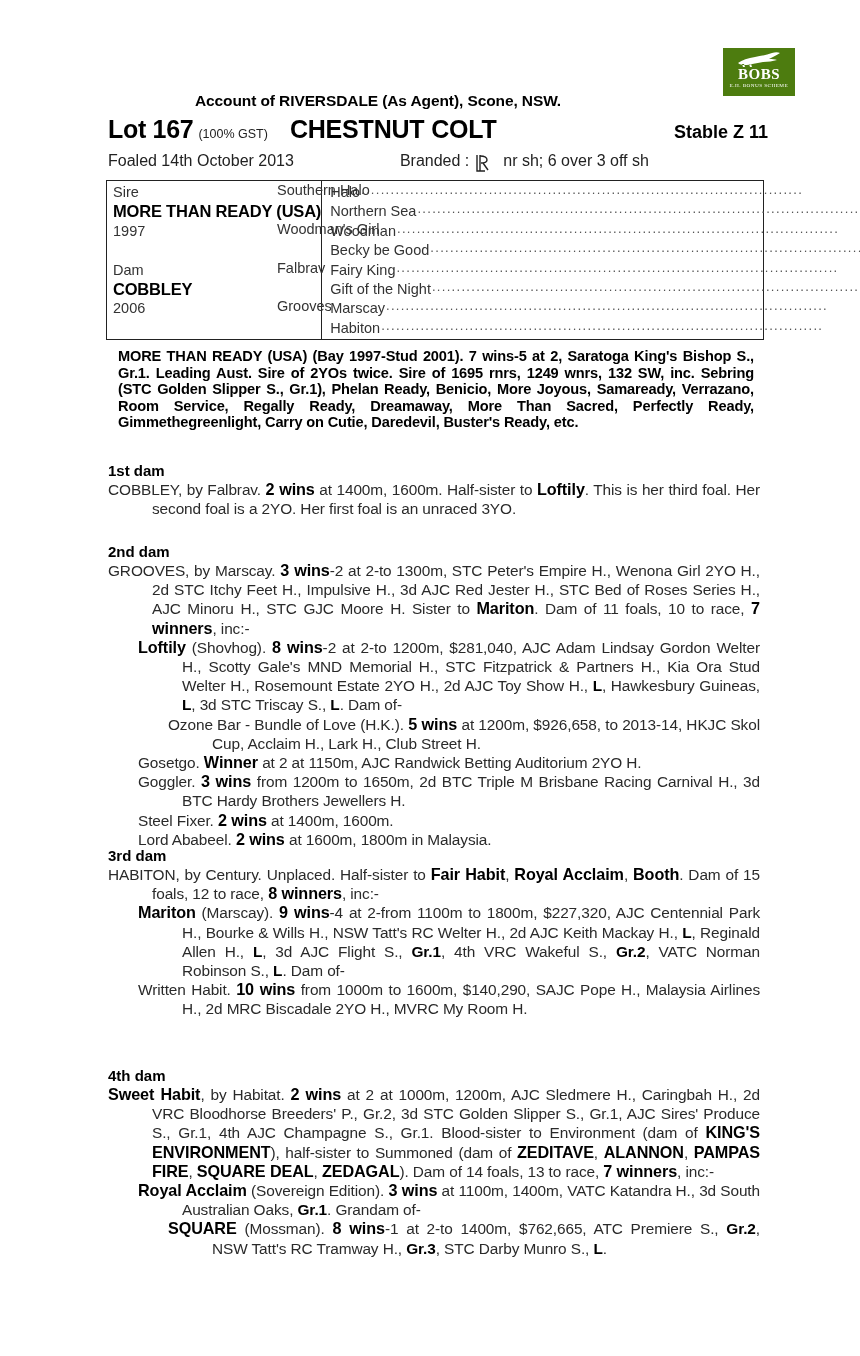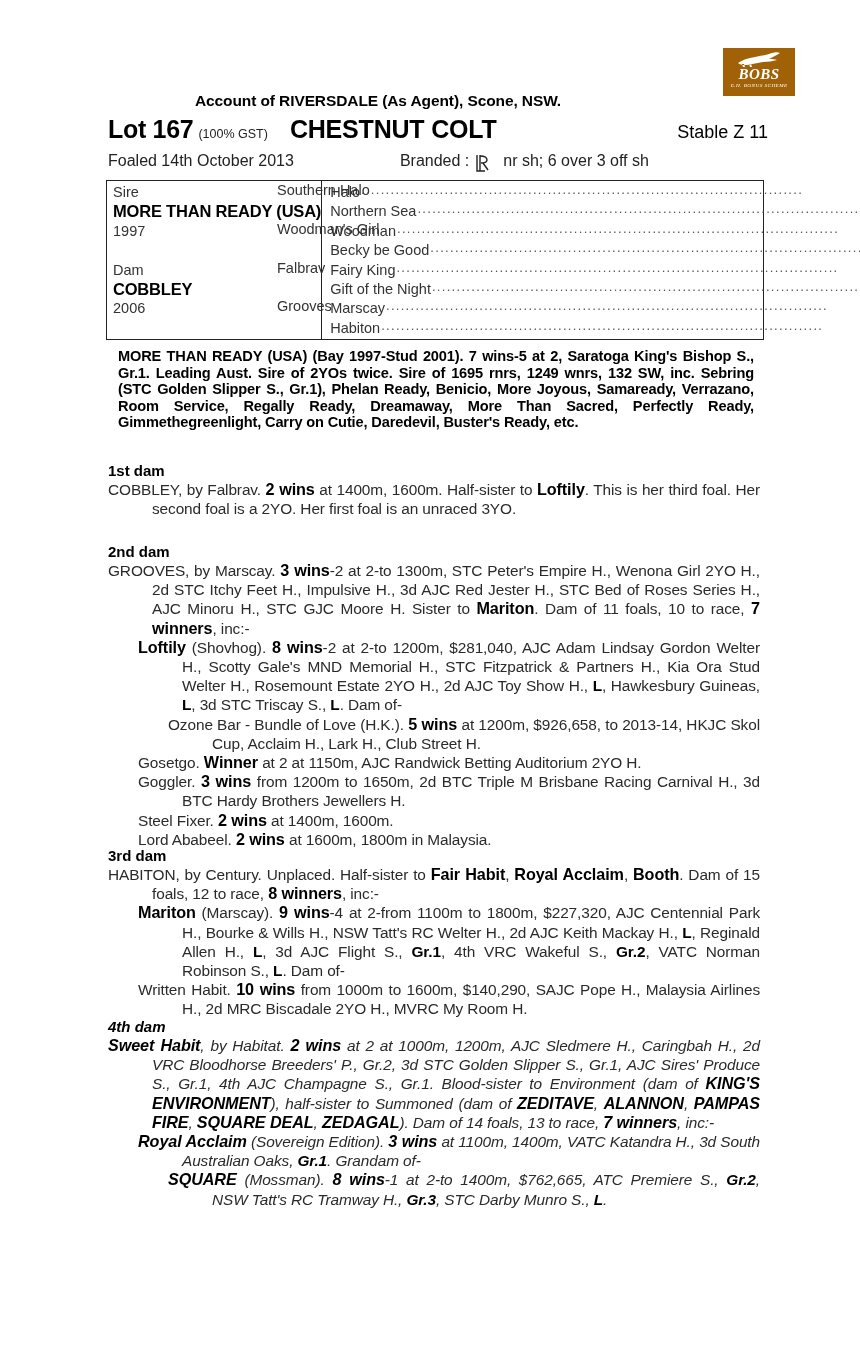--- a/index.html
+++ b/index.html
@@ -19,27 +19,26 @@
     left: 0; top: 0;
     width: 860px; height: 1356px;
     background: #fff;
   }
 
   
   .logo-box {
     position: absolute;
     left: 723px; top: 48px;
     width: 72px; height: 48px;
-    background: #a16207;
+    background: #4d7c0f;
     display: flex;
     flex-direction: column;
     align-items: center;
     justify-content: flex-start;
     padding-top: 3px;
-    font-style: italic;
   }
   .logo-horse { width: 46px; height: 17px; display: block; }
   .logo-word {
     color: #ffffff;
     font-family: "Liberation Serif", serif;
     font-weight: 700;
     font-size: 15px;
     line-height: 15px;
     letter-spacing: 0.5px;
     margin-top: -1px;
@@ -85,21 +84,21 @@
   .colour-sex {
     font-size: 25px;
     font-weight: 700;
     margin-left: 22px;
     letter-spacing: -0.2px;
     color: #000;
   }
   .stable {
     margin-left: auto;
     font-size: 18px;
-    font-weight: 400;
+    font-weight: 700;
     color: #000;
   }
   .foaled-row {
     position: absolute;
     left: 108px; top: 152px;
     width: 660px;
     display: flex;
     align-items: baseline;
     font-size: 16px;
     color: #222;
@@ -324,21 +323,21 @@
         <div class="entry i1">Goggler. <b class="big">3 wins</b> from 1200m to 1650m, 2d BTC Triple M Brisbane Racing Carnival H., 3d BTC Hardy Brothers Jewellers H.</div>
         <div class="entry i1">Steel Fixer. <b class="big">2 wins</b> at 1400m, 1600m.</div>
         <div class="entry i1">Lord Ababeel. <b class="big">2 wins</b> at 1600m, 1800m in Malaysia.</div>
       </div>
       <div class="dam-block" style="top: 847px;">
         <div class="dam-head">3rd dam</div>
         <div class="entry i0">HABITON, by Century. Unplaced. Half-sister to <b class="big">Fair Habit</b>, <b class="big">Royal Acclaim</b>, <b class="big">Booth</b>. Dam of 15 foals, 12 to race, <b class="big">8 winners</b>, inc:-</div>
         <div class="entry i1"><b class="big">Mariton</b> (Marscay). <b class="big">9 wins</b>-4 at 2-from 1100m to 1800m, $227,320, AJC Centennial Park H., Bourke &amp; Wills H., NSW Tatt's RC Welter H., 2d AJC Keith Mackay H., <b>L</b>, Reginald Allen H., <b>L</b>, 3d AJC Flight S., <b>Gr.1</b>, 4th VRC Wakeful S., <b>Gr.2</b>, VATC Norman Robinson S., <b>L</b>. Dam of-</div>
         <div class="entry i1">Written Habit. <b class="big">10 wins</b> from 1000m to 1600m, $140,290, SAJC Pope H., Malaysia Airlines H., 2d MRC Biscadale 2YO H., MVRC My Room H.</div>
       </div>
-      <div class="dam-block" style="top: 1018px; font-style: italic;">
+      <div class="dam-block" style="top: 1067px;">
         <div class="dam-head">4th dam</div>
         <div class="entry i0"><b class="big">Sweet Habit</b>, by Habitat. <b class="big">2 wins</b> at 2 at 1000m, 1200m, AJC Sledmere H., Caringbah H., 2d VRC Bloodhorse Breeders' P., Gr.2, 3d STC Golden Slipper S., Gr.1, AJC Sires' Produce S., Gr.1, 4th AJC Champagne S., Gr.1. Blood-sister to Environment (dam of <b class="big">KING'S ENVIRONMENT</b>), half-sister to Summoned (dam of <b class="big">ZEDITAVE</b>, <b class="big">ALANNON</b>, <b class="big">PAMPAS FIRE</b>, <b class="big">SQUARE DEAL</b>, <b class="big">ZEDAGAL</b>). Dam of 14 foals, 13 to race, <b class="big">7 winners</b>, inc:-</div>
         <div class="entry i1"><b class="big">Royal Acclaim</b> (Sovereign Edition). <b class="big">3 wins</b> at 1100m, 1400m, VATC Katandra H., 3d South Australian Oaks, <b>Gr.1</b>. Grandam of-</div>
         <div class="entry i2"><b class="big">SQUARE</b> (Mossman). <b class="big">8 wins</b>-1 at 2-to 1400m, $762,665, ATC Premiere S., <b>Gr.2</b>, NSW Tatt's RC Tramway H., <b>Gr.3</b>, STC Darby Munro S., <b>L</b>.</div>
       </div>
     </div>
 
 </div>
 
 </body></html>

